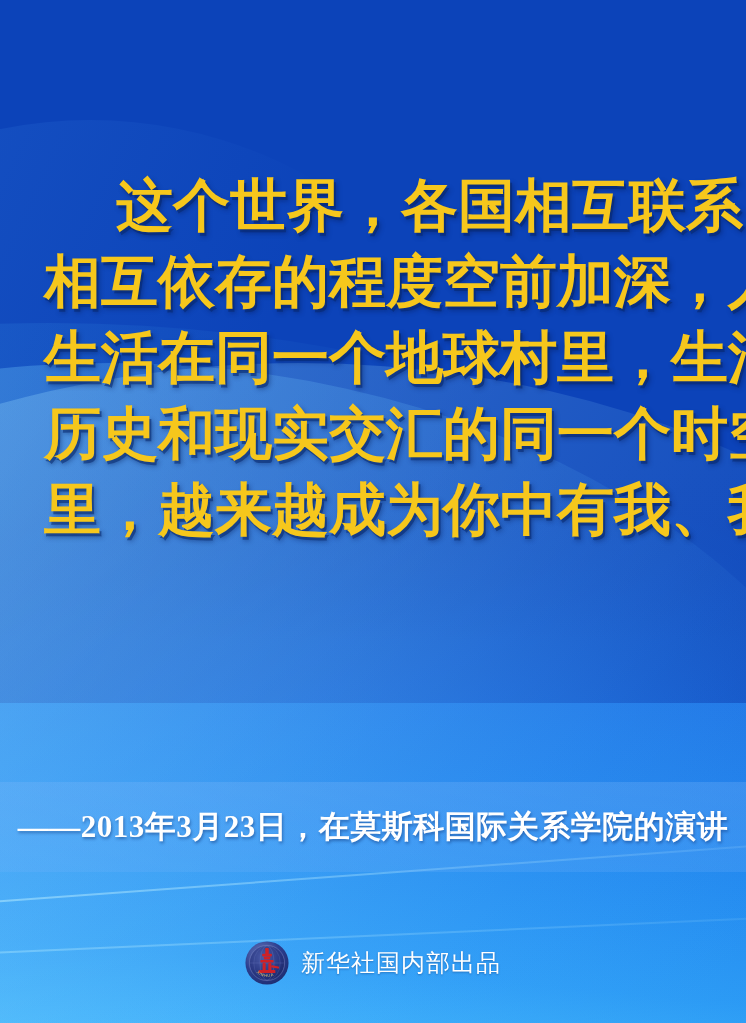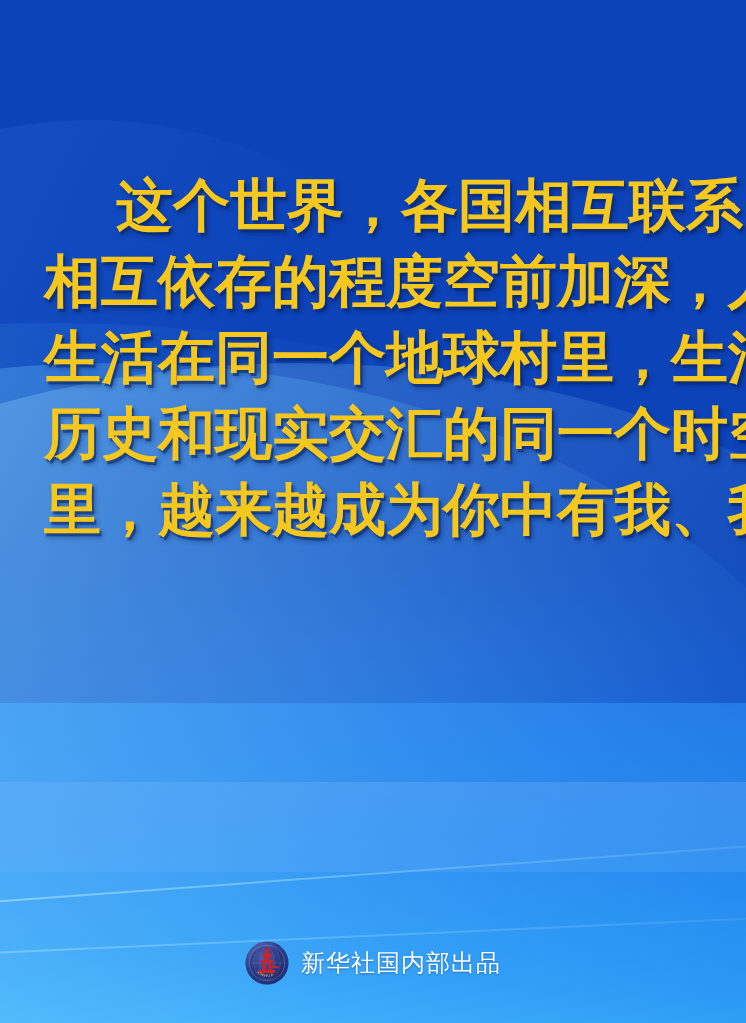--- a/index.html
+++ b/index.html
@@ -181,20 +181,21 @@
 
   <div class="quote">
     <div class="qline indent">这个世界，各国相互联系、</div>
     <div class="qline">相互依存的程度空前加深，人类</div>
     <div class="qline">生活在同一个地球村里，生活在</div>
     <div class="qline">历史和现实交汇的同一个时空</div>
     <div class="qline">里，越来越成为你中有我、我中</div>
   </div>
 
   <div class="attr-band"></div>
+  <div class="attr-text">——2013年3月23日，在莫斯科国际关系学院的演讲</div>
 
   <div class="footer">
     <span class="logo">
       <svg viewBox="0 0 100 100" width="44" height="44" aria-hidden="true">
         <defs>
           <radialGradient id="ringg" cx="38%" cy="32%" r="78%">
             <stop offset="0%" stop-color="#6f7fc0"></stop>
             <stop offset="55%" stop-color="#2d3f8f"></stop>
             <stop offset="100%" stop-color="#1b2a6b"></stop>
           </radialGradient>

